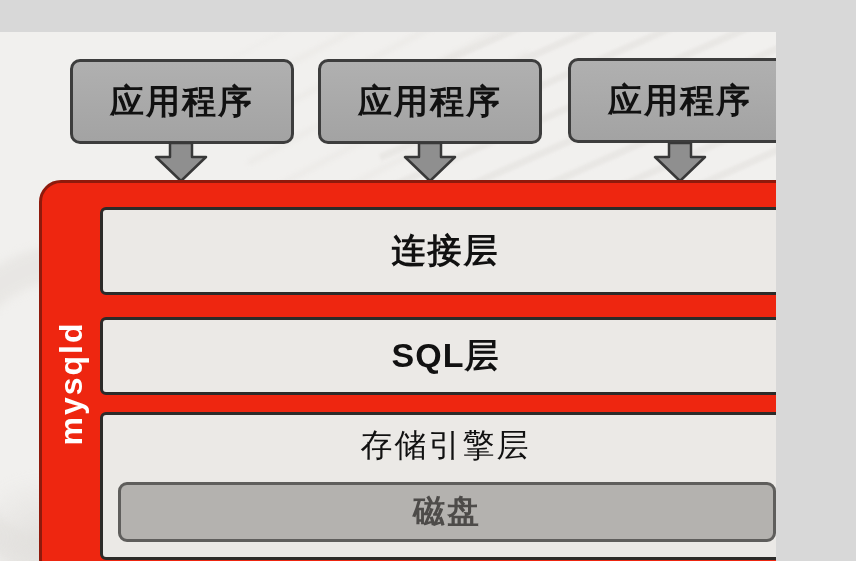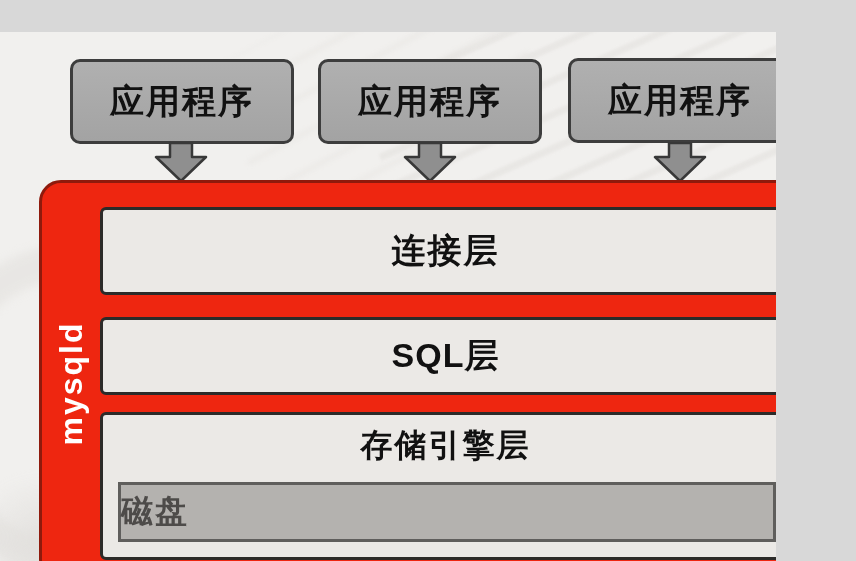--- a/index.html
+++ b/index.html
@@ -111,34 +111,34 @@
   }
   .layer-connection{top:24px;height:88px;}
   .layer-sql{top:134px;height:78px;letter-spacing:1px;}
   .layer-storage{
     top:229px;height:148px;
     display:block;
   }
   .storage-title{
     margin-top:9px;
     text-align:center;
-    font-size:32px;font-weight:bold;color:var(--text-black);
+    font-size:32px;font-weight:normal;color:var(--text-black);
     letter-spacing:2px;
   }
   .storage-row{
     position:absolute;left:15px;right:12px;top:67px;
     display:flex;gap:15px;
   }
   .component{
     flex:1;height:60px;
     box-sizing:border-box;
     background:var(--component-fill);
     border:3px solid var(--component-border);
-    border-radius:0;
-    display:flex;align-items:center;
+    border-radius:9px;
+    display:flex;align-items:center;justify-content:center;
     font-size:32px;font-weight:bold;color:var(--component-text);
     letter-spacing:2px;
   }
 </style>
 </head>
 <body>
 
 <div class="stage">
 
   <div class="bg-decor bg-streaks-tr"></div>

